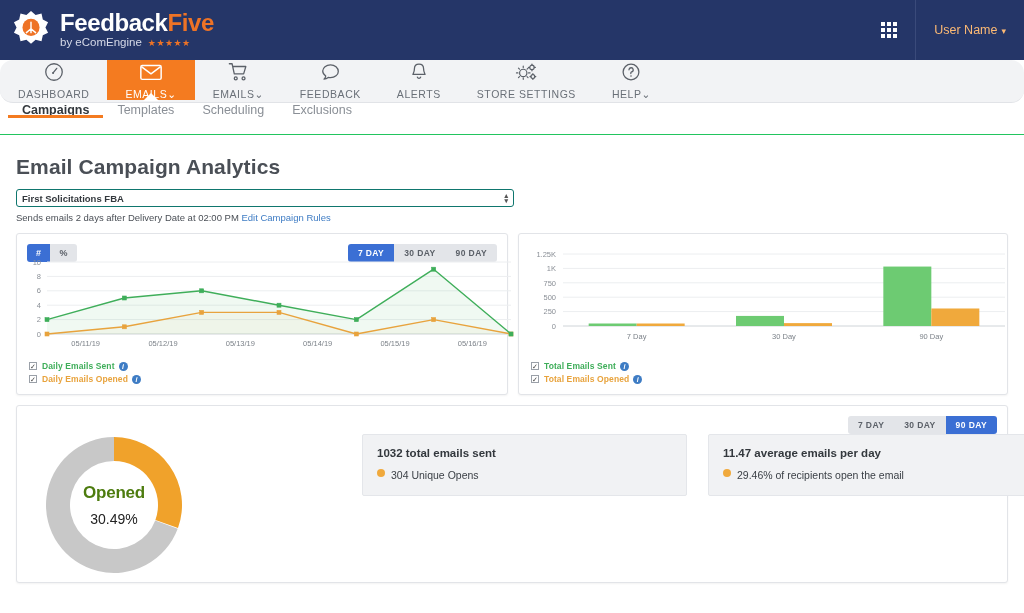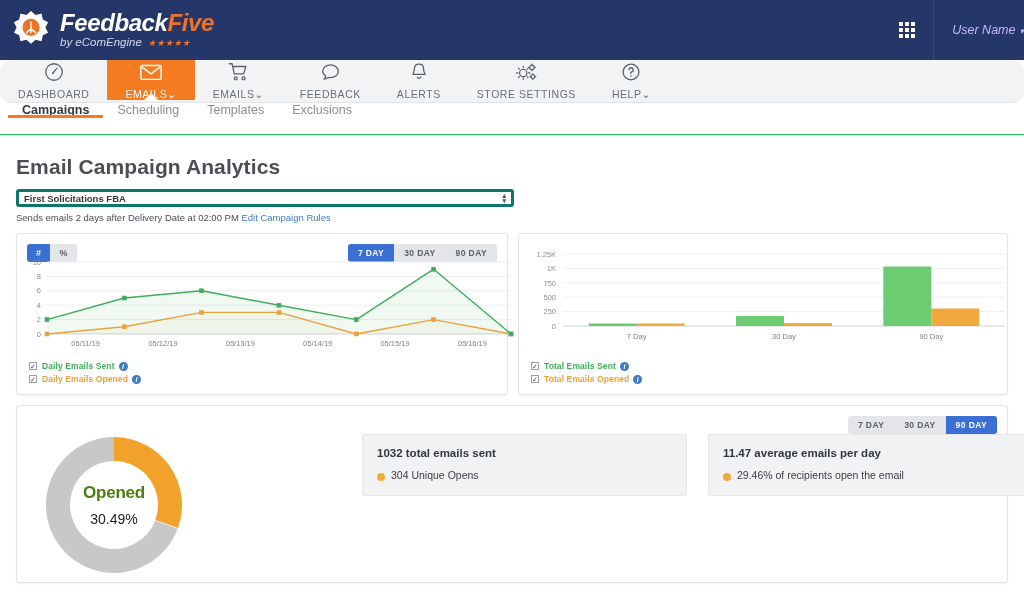--- a/index.html
+++ b/index.html
@@ -9,42 +9,42 @@
     font-family: "Liberation Sans", sans-serif;
     overflow: hidden;
   }
   body { position: relative; }
 
   
   .topbar {
     height: 60px; background: #253668;
     display: flex; align-items: center; position: relative;
   }
-  .logo-wrap { display: flex; align-items: center; margin-left: 10px; font-style: italic; }
+  .logo-wrap { display: flex; align-items: center; margin-left: 10px; }
   .logo-mark { width: 42px; height: 42px; position: relative; flex: none; }
   .logo-text { margin-left: 8px; line-height: 1; }
   .logo-line1 { font-size: 24px; font-weight: bold; letter-spacing: -0.4px; }
   .lt-feedback { color: #ffffff; }
   .lt-five { color: #ee7326; }
   .logo-line2 { display: flex; align-items: center; margin-top: 2px; }
   .logo-sub { color: #d6dae8; font-size: 11.5px; }
   .logo-stars { color: #ee7326; font-size: 9px; margin-left: 6px; letter-spacing: 0.5px; }
 
   .topbar-right {
     position: absolute; right: 0; top: 0; height: 60px;
     display: flex; align-items: center;
   }
   .grid-icon {
     width: 16px; height: 16px;
     display: grid; grid-template-columns: repeat(3, 1fr); grid-template-rows: repeat(3, 1fr);
     gap: 2px; cursor: pointer;
   }
   .grid-icon i { background: #ffffff; display: block; }
   .topbar-divider { width: 1px; height: 60px; background: #3a4a7a; margin: 0 18px; }
-  .user-name { color: #c4b5fd; font-size: 12.5px; cursor: pointer; font-style: italic; }
+  .user-name { color: #fdba74; font-size: 12.5px; padding-right: 18px; cursor: pointer; }
   .caret-d { display: inline-block; margin-left: 4px; font-size: 9px; }
 
   
   .mainnav {
     height: 43px; background: #f2f3f5;
     display: flex; align-items: flex-start;
     border-bottom: 1px solid #e1e3e7;
     border-radius: 13px;
   }
   .nav-item {
@@ -76,21 +76,21 @@
   }
 
   
   .page { padding: 0 8px; background: #ffffff; }
   .page-title {
     font-size: 21px; color: #4a4f56; font-weight: bold;
     padding: 20px 8px 10px 8px; letter-spacing: 0.1px;
   }
   .campaign-select {
     width: 498px; height: 18px; margin-left: 8px;
-    border: 3px solid #0f766e; border-radius: 3px; background: #ffffff;
+    border: 1px solid #0f766e; border-radius: 3px; background: #ffffff;
     display: flex; align-items: center; justify-content: space-between;
     padding: 0 5px; font-size: 9.5px; font-weight: bold; color: #33383d; cursor: pointer;
   }
   .spin-arrows { display: flex; flex-direction: column; line-height: 5px; color: #555; font-size: 7px; }
   .campaign-note {
     margin-left: 8px; margin-top: 5px; font-size: 9.5px; color: #4a4f56;
   }
   .campaign-note a { color: #3e7cc4; text-decoration: none; cursor: pointer; }
 
   
@@ -147,21 +147,21 @@
   }
   .donut-title { font-size: 17px; font-weight: bold; color: #4d7c0f; letter-spacing: -0.2px; }
   .donut-pct { font-size: 14px; color: #222; margin-top: 8px; }
 
   .stat-cards { position: absolute; left: 345px; top: 28px; display: flex; gap: 21px; }
   .stat-card {
     width: 325px; height: 62px; background: #f1f2f4; border: 1px solid #e4e6ea;
     border-radius: 2px; padding: 12px 14px;
   }
   .stat-main { font-size: 11.5px; font-weight: bold; color: #33383d; }
-  .stat-sub { font-size: 10.5px; color: #3c4147; margin-top: 10px; display: flex; align-items: flex-end; }
+  .stat-sub { font-size: 10.5px; color: #3c4147; margin-top: 10px; display: flex; align-items: flex-start; }
   .dot-orange {
     width: 8px; height: 8px; border-radius: 50%; background: #f0a93c;
     display: inline-block; margin-right: 6px; flex: none;
   }
   .tick-lbl { font-size: 7.5px; fill: #8a8f96; font-family: "Liberation Sans", sans-serif; }
   .xtick-lbl { font-size: 7.5px; fill: #7c8289; font-family: "Liberation Sans", sans-serif; }
 </style>
 </head>
 <body>
 
@@ -287,22 +287,22 @@
       </svg>
     </span>
     <span class="nav-lbl">
       <span>HELP</span><span>⌄</span>
     </span>
   </div>
 </div>
 
 <div class="subnav">
   <div class="sub-item active">Campaigns</div>
+  <div class="sub-item">Templates</div>
   <div class="sub-item">Scheduling</div>
-  <div class="sub-item">Templates</div>
   <div class="sub-item">Exclusions</div>
 </div>
 
 <div class="page">
 
   <div class="page-title">Email Campaign Analytics</div>
 
   <div class="campaign-select">
     <span>First Solicitations FBA</span>
     <span class="spin-arrows">

